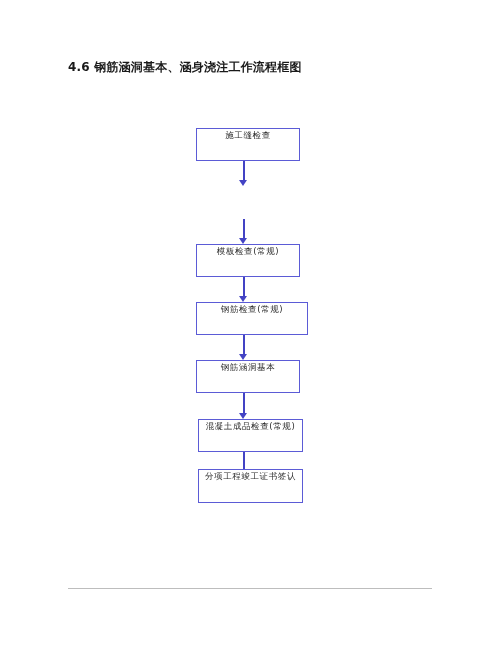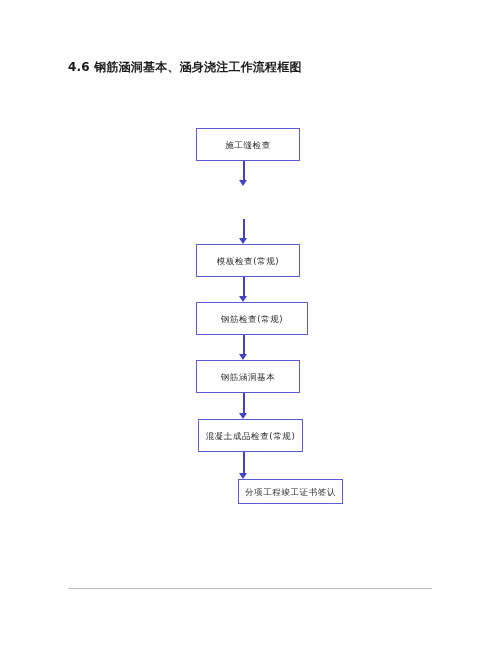--- a/index.html
+++ b/index.html
@@ -46,21 +46,20 @@
     width: 500px;
     height: 647px;
   }
 
   .flow-node {
     position: absolute;
     box-sizing: border-box;
     border: 1px solid #5b5bd6;
     background: #ffffff;
     display: flex;
-    align-items: center;
     justify-content: center;
   }
 
   .flow-node-label {
     font-size: 8.5px;
     line-height: 12px;
     color: #2b2b2b;
     letter-spacing: 0.6px;
     white-space: nowrap;
     font-family: "DejaVu Sans", "Liberation Sans", sans-serif;
@@ -153,21 +152,21 @@
 
     <div class="flow-node" style="left:198px; top:419px; width:105px; height:33px;">
       <span class="flow-node-label">混凝土成品检查(常规)</span>
     </div>
 
     <div class="flow-connector" style="left:239px; top:452px; height:27px;">
       <div class="stem" style="height:21px;"></div>
       <div class="head"></div>
     </div>
 
-    <div class="flow-node" style="left:198px; top:479px; width:105px; height:25px;margin-left:40px;">
+    <div class="flow-node" style="left:198px; top:469px; width:105px; height:34px;">
       <span class="flow-node-label">分项工程竣工证书签认</span>
     </div>
 
   </div>
 
   <div id="footer-rule"></div>
 
 </div>
 
 </body></html>

